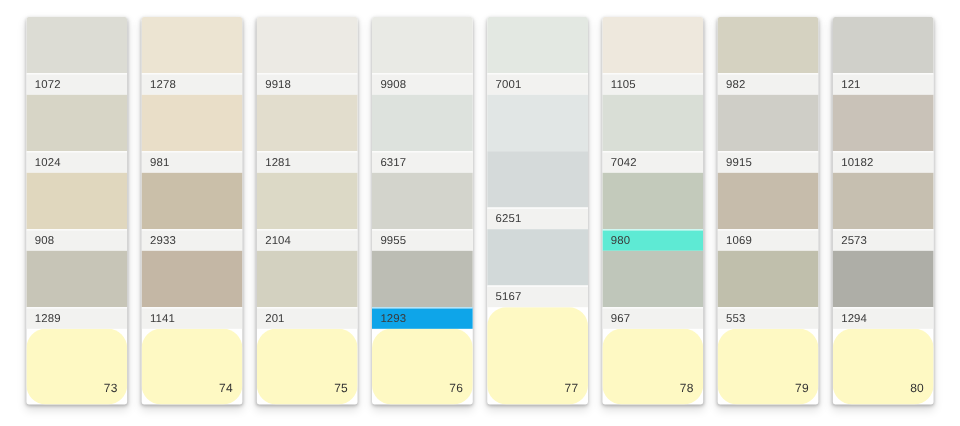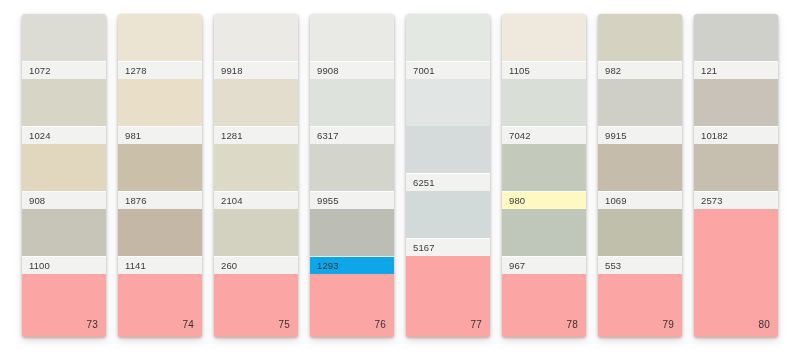--- a/index.html
+++ b/index.html
@@ -60,25 +60,26 @@
     align-items: center;
     padding-left: 7px;
     font-size: 9.5px;
     color: #3a3a3a;
     letter-spacing: 0.1px;
     line-height: 1;
   }
 
   .card-footer {
     flex: 1 1 auto;
-    background: #fca5a5;
+    background: #fef9c3;
     display: flex;
     align-items: flex-end;
     justify-content: flex-end;
     padding: 0 8px 7px 0;
+    border-radius: 16px;
   }
 
   .page-number {
     font-size: 10px;
     color: #333333;
     letter-spacing: 0.2px;
     line-height: 1;
   }
 </style>
 </head>
@@ -93,38 +94,38 @@
       <div class="swatch-block">
         <div class="swatch-color" style="background: rgb(215, 213, 198);"></div>
         <div class="swatch-label" style="background: rgb(242, 242, 240); color: rgb(58, 58, 58);">1024</div>
       </div>
       <div class="swatch-block">
         <div class="swatch-color" style="background: rgb(224, 215, 190);"></div>
         <div class="swatch-label" style="background: rgb(242, 242, 240); color: rgb(58, 58, 58);">908</div>
       </div>
       <div class="swatch-block">
         <div class="swatch-color" style="background: rgb(199, 197, 183);"></div>
-        <div class="swatch-label" style="background: rgb(242, 242, 240); color: rgb(58, 58, 58);">1100</div>
+        <div class="swatch-label" style="background: rgb(242, 242, 240); color: rgb(58, 58, 58);">1289</div>
       </div>
       <div class="card-footer">
         <span class="page-number" style="color: rgb(51, 51, 51);">73</span>
       </div>
     </div>
     <div class="swatch-card">
       <div class="swatch-block">
         <div class="swatch-color" style="background: rgb(236, 228, 210);"></div>
         <div class="swatch-label" style="background: rgb(242, 242, 240); color: rgb(58, 58, 58);">1278</div>
       </div>
       <div class="swatch-block">
         <div class="swatch-color" style="background: rgb(233, 222, 200);"></div>
         <div class="swatch-label" style="background: rgb(242, 242, 240); color: rgb(58, 58, 58);">981</div>
       </div>
       <div class="swatch-block">
         <div class="swatch-color" style="background: rgb(202, 191, 169);"></div>
-        <div class="swatch-label" style="background: rgb(242, 242, 240); color: rgb(58, 58, 58);">1876</div>
+        <div class="swatch-label" style="background: rgb(242, 242, 240); color: rgb(58, 58, 58);">2933</div>
       </div>
       <div class="swatch-block">
         <div class="swatch-color" style="background: rgb(196, 183, 165);"></div>
         <div class="swatch-label" style="background: rgb(242, 242, 240); color: rgb(58, 58, 58);">1141</div>
       </div>
       <div class="card-footer">
         <span class="page-number" style="color: rgb(51, 51, 51);">74</span>
       </div>
     </div>
     <div class="swatch-card">
@@ -135,21 +136,21 @@
       <div class="swatch-block">
         <div class="swatch-color" style="background: rgb(226, 221, 205);"></div>
         <div class="swatch-label" style="background: rgb(242, 242, 240); color: rgb(58, 58, 58);">1281</div>
       </div>
       <div class="swatch-block">
         <div class="swatch-color" style="background: rgb(220, 217, 198);"></div>
         <div class="swatch-label" style="background: rgb(242, 242, 240); color: rgb(58, 58, 58);">2104</div>
       </div>
       <div class="swatch-block">
         <div class="swatch-color" style="background: rgb(211, 209, 192);"></div>
-        <div class="swatch-label" style="background: rgb(242, 242, 240); color: rgb(58, 58, 58);">260</div>
+        <div class="swatch-label" style="background: rgb(242, 242, 240); color: rgb(58, 58, 58);">201</div>
       </div>
       <div class="card-footer">
         <span class="page-number" style="color: rgb(51, 51, 51);">75</span>
       </div>
     </div>
     <div class="swatch-card">
       <div class="swatch-block">
         <div class="swatch-color" style="background: rgb(233, 234, 229);"></div>
         <div class="swatch-label" style="background: rgb(242, 242, 240); color: rgb(58, 58, 58);">9908</div>
       </div>
@@ -193,21 +194,21 @@
       <div class="swatch-block">
         <div class="swatch-color" style="background: rgb(238, 232, 221);"></div>
         <div class="swatch-label" style="background: rgb(242, 242, 240); color: rgb(58, 58, 58);">1105</div>
       </div>
       <div class="swatch-block">
         <div class="swatch-color" style="background: rgb(217, 222, 214);"></div>
         <div class="swatch-label" style="background: rgb(242, 242, 240); color: rgb(58, 58, 58);">7042</div>
       </div>
       <div class="swatch-block">
         <div class="swatch-color" style="background: rgb(195, 202, 187);"></div>
-        <div class="swatch-label" style="background: #fef9c3; color: rgb(58, 58, 58); text-align: right;">980</div>
+        <div class="swatch-label" style="background: #5eead4; color: rgb(58, 58, 58); text-align: right;">980</div>
       </div>
       <div class="swatch-block">
         <div class="swatch-color" style="background: rgb(191, 198, 186);"></div>
         <div class="swatch-label" style="background: rgb(242, 242, 240); color: rgb(58, 58, 58); text-align: center;">967</div>
       </div>
       <div class="card-footer">
         <span class="page-number" style="color: rgb(51, 51, 51); text-align: right;">78</span>
       </div>
     </div>
     <div class="swatch-card">
@@ -237,17 +238,21 @@
         <div class="swatch-label" style="background: rgb(242, 242, 240); color: rgb(58, 58, 58);">121</div>
       </div>
       <div class="swatch-block">
         <div class="swatch-color" style="background: rgb(201, 194, 184);"></div>
         <div class="swatch-label" style="background: rgb(242, 242, 240); color: rgb(58, 58, 58);">10182</div>
       </div>
       <div class="swatch-block">
         <div class="swatch-color" style="background: rgb(198, 191, 176);"></div>
         <div class="swatch-label" style="background: rgb(242, 242, 240); color: rgb(58, 58, 58);">2573</div>
       </div>
+      <div class="swatch-block">
+        <div class="swatch-color" style="background: rgb(174, 174, 167);"></div>
+        <div class="swatch-label" style="background: rgb(242, 242, 240); color: rgb(58, 58, 58);">1294</div>
+      </div>
       <div class="card-footer">
         <span class="page-number" style="color: rgb(51, 51, 51);">80</span>
       </div>
     </div>
   </div>
 
 </body></html>

